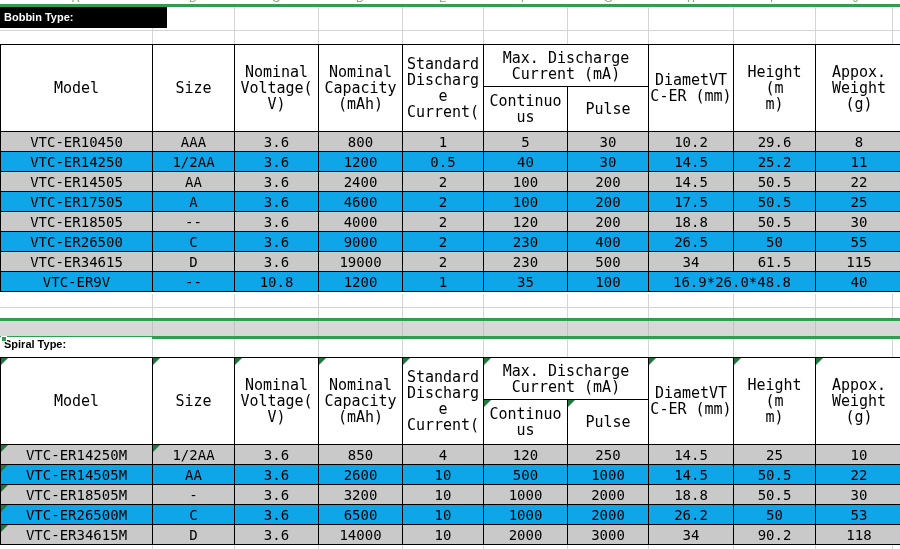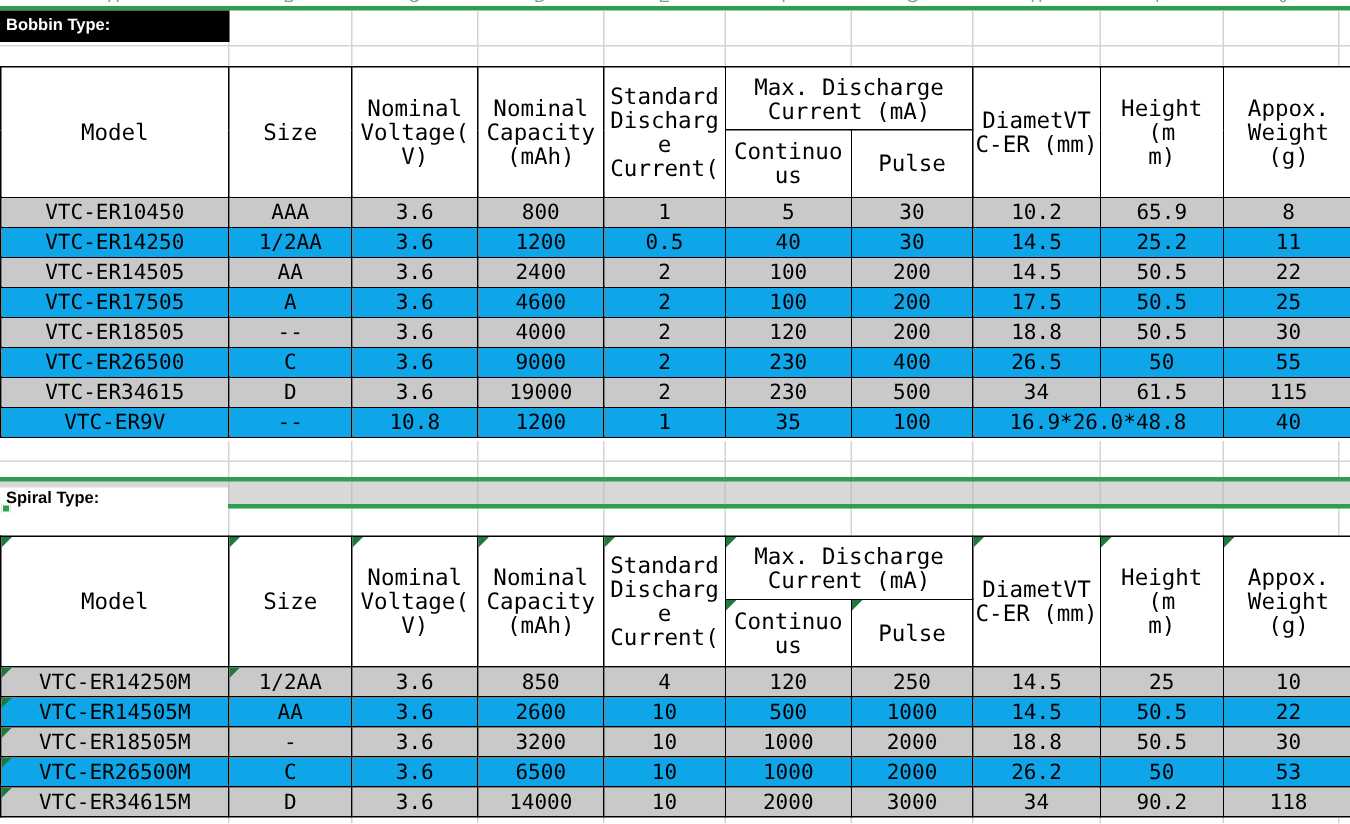--- a/index.html
+++ b/index.html
@@ -47,40 +47,40 @@
       linear-gradient(#d4d4d4,#d4d4d4),linear-gradient(#d4d4d4,#d4d4d4),
       linear-gradient(#d4d4d4,#d4d4d4),linear-gradient(#d4d4d4,#d4d4d4);
     background-size:100% 1px,1px 100%,1px 100%,1px 100%,1px 100%,1px 100%,1px 100%,1px 100%,1px 100%,1px 100%,1px 100%;
     background-position:0 13px,152px 0,234px 0,318px 0,402px 0,483px 0,567px 0,648px 0,733px 0,815px 0,892px 0;
   }
   #strip-c { top:339px; height:18px; }
   #strip-d { top:545px; height:4px; }
 
   
   .bobbin-cell {
-    position:absolute; left:0; top:7px; width:153px; height:21px;
+    position:absolute; left:0; top:7px; width:167px; height:21px;
     background:#000; color:#fff; font-family:"Liberation Sans",sans-serif;
     font-weight:bold; font-size:11px; line-height:21px; padding-left:4px;
   }
   
   .spiral-row {
     position:absolute; left:0; top:318px; width:900px; height:21px;
     background:#d8d8d8;
     border-top:3px solid #2f9e4e; border-bottom:3px solid #2f9e4e;
     background-image:
       linear-gradient(#c2c2c2,#c2c2c2),linear-gradient(#c2c2c2,#c2c2c2),
       linear-gradient(#c2c2c2,#c2c2c2),linear-gradient(#c2c2c2,#c2c2c2),
       linear-gradient(#c2c2c2,#c2c2c2),linear-gradient(#c2c2c2,#c2c2c2),
       linear-gradient(#c2c2c2,#c2c2c2),linear-gradient(#c2c2c2,#c2c2c2),
       linear-gradient(#c2c2c2,#c2c2c2);
     background-repeat:no-repeat; background-size:1px 100%;
     background-position:152px 0,234px 0,318px 0,402px 0,483px 0,567px 0,648px 0,733px 0,815px 0;
   }
   .spiral-active-cell {
-    position:absolute; left:0; top:4px; width:152px; height:15px; background:#fff;
+    position:absolute; left:0; top:16px; width:152px; height:15px; background:#fff;
     font-family:"Liberation Sans",sans-serif; font-weight:bold; font-size:11px;
     line-height:15px; padding-left:4px; color:#000;
   }
   .fill-handle { position:absolute; left:1px; top:336px; width:6px; height:6px;
     background:#2f9e4e; border:1px solid #fff; z-index:5; }
 
   
   table.spec { position:absolute; left:0; border-collapse:collapse; table-layout:fixed; width:902px; background:#fff; }
   #table-bobbin { top:44px; }
   #table-spiral { top:357px; }
@@ -167,21 +167,21 @@
     </tr>
     <tr class="dr gray">
       <td>VTC-ER10450</td>
       <td>AAA</td>
       <td>3.6</td>
       <td>800</td>
       <td>1</td>
       <td>5</td>
       <td>30</td>
       <td>10.2</td>
-      <td>65.9</td>
+      <td>29.6</td>
       <td>8</td>
     </tr>
     <tr class="dr white">
       <td>VTC-ER14250</td>
       <td>1/2AA</td>
       <td>3.6</td>
       <td>1200</td>
       <td>0.5</td>
       <td>40</td>
       <td>30</td>

